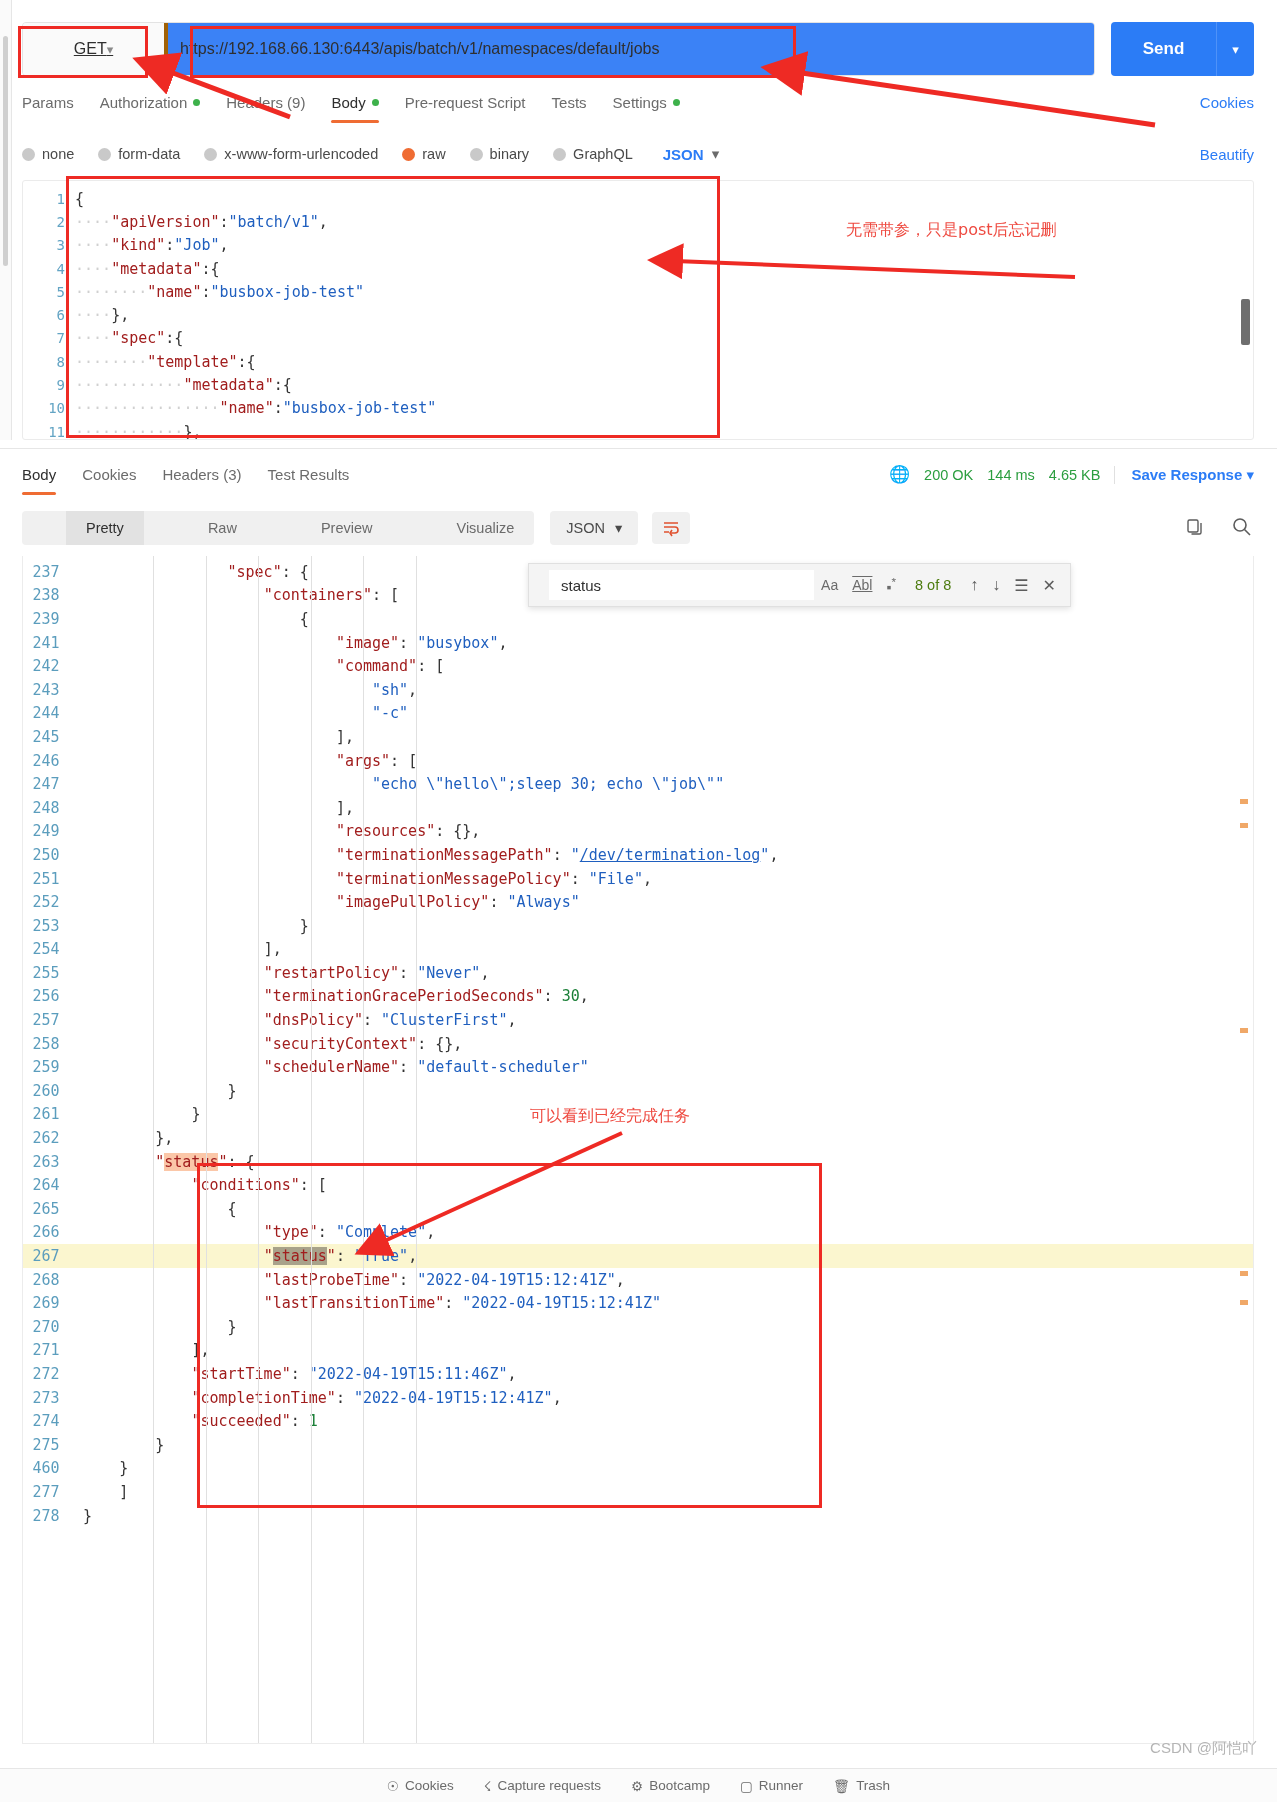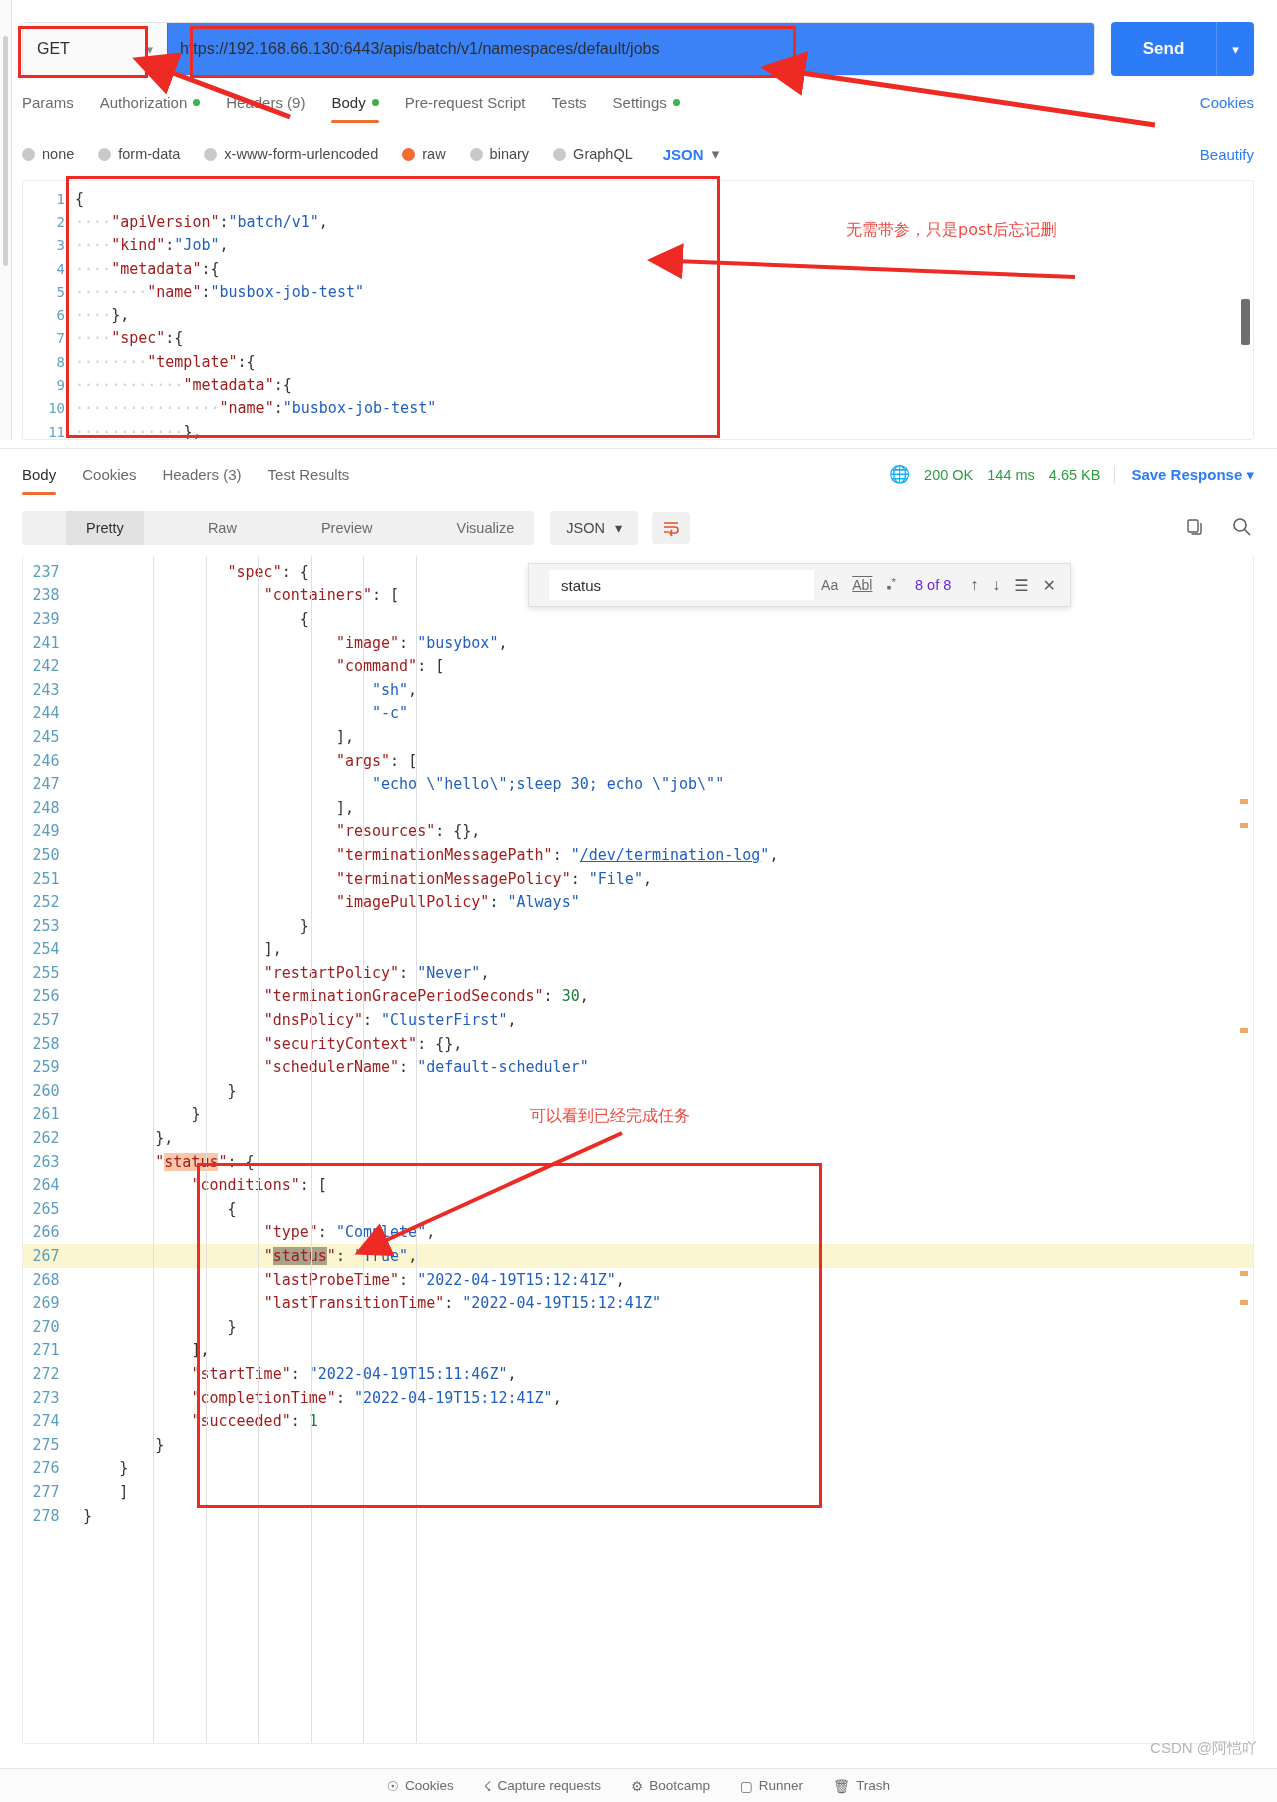--- a/index.html
+++ b/index.html
@@ -26,23 +26,23 @@
   
   #request-bar {
     position:absolute; left:22px; top:22px; width:1232px; height:54px;
     display:flex; align-items:stretch;
   }
   .url-group {
     flex:1; display:flex; border:1px solid #e3e3e3; border-radius:4px;
     background:#fafafa; overflow:hidden;
   }
   .method-box {
-    width:145px; display:flex; align-items:center; justify-content:space-between;
+    width:145px; display:flex; align-items:center; justify-content:center;
     padding:0 14px; font-size:16px; color:#2f2f2f; background:#fafafa;
-    border-right:1px solid #a16207; cursor:pointer;
+    border-right:4px solid #a16207; cursor:pointer;text-decoration:underline;
   }
   .method-box .chev { color:#8a8a8a; font-size:13px; }
   .url-input {
     flex:1; display:flex; align-items:center; padding:0 12px;
     background:#3b82f6; font-size:16px; color:#2f2f2f;
   }
   .send-wrap { display:flex; margin-left:16px; }
   #send-button {
     width:105px; background:#2b7cf6; color:#fff; border:none;
     font-size:17px; font-weight:bold; border-radius:4px 0 0 4px; cursor:pointer;
@@ -158,21 +158,21 @@
     background:#f4f4f4; border:1px solid #e0e0e0; box-shadow:0 2px 6px rgba(0,0,0,.12);
     display:flex; align-items:center; z-index:40;
   }
   #find-input-wrap {
     flex:1; background:#ffffff; height:30px; margin:0 0 0 20px;
     display:flex; align-items:center; padding:0 10px;
   }
   #find-input { border:none; outline:none; font-size:15px; color:#2f2f2f; width:100%;
     font-family:"Liberation Sans", sans-serif; background:transparent; }
   .find-opt { color:#6b6b6b; font-size:14px; padding:0 7px; cursor:pointer; }
-  #find-count { color:#6d28d9; font-size:14.5px; padding:0 12px; white-space:nowrap; }
+  #find-count { color:#4d7c0f; font-size:14.5px; padding:0 12px; white-space:nowrap; }
   .find-nav { color:#5c5c5c; font-size:16px; padding:0 7px; cursor:pointer; }
 
   
   #resp-body {
     position:absolute; left:22px; top:556px; width:1232px; height:1188px;
     background:#fff; border:1px solid #ececec; border-top:none; overflow:hidden;
   }
   .rline { display:flex; height:23.6px; align-items:center; position:relative; }
   .rline.hl { background:#fbf6cf; }
   .rgutter { width:60px; text-align:center; padding-right:14px; color:#5b9dbd;
@@ -549,21 +549,21 @@
       </div>
       <div class="rline">
         <div class="rgutter mono">274</div>
         <div class="rcode mono">            <span class="k">"succeeded"</span><span class="p">:</span><span class="p"> </span><span class="n">1</span></div>
       </div>
       <div class="rline">
         <div class="rgutter mono">275</div>
         <div class="rcode mono">        <span class="p">}</span></div>
       </div>
       <div class="rline">
-        <div class="rgutter mono">276</div>
+        <div class="rgutter mono">460</div>
         <div class="rcode mono">    <span class="p">}</span></div>
       </div>
       <div class="rline">
         <div class="rgutter mono">277</div>
         <div class="rcode mono">    <span class="p">]</span></div>
       </div>
       <div class="rline">
         <div class="rgutter mono">278</div>
         <div class="rcode mono"><span class="p">}</span></div>
       </div>

